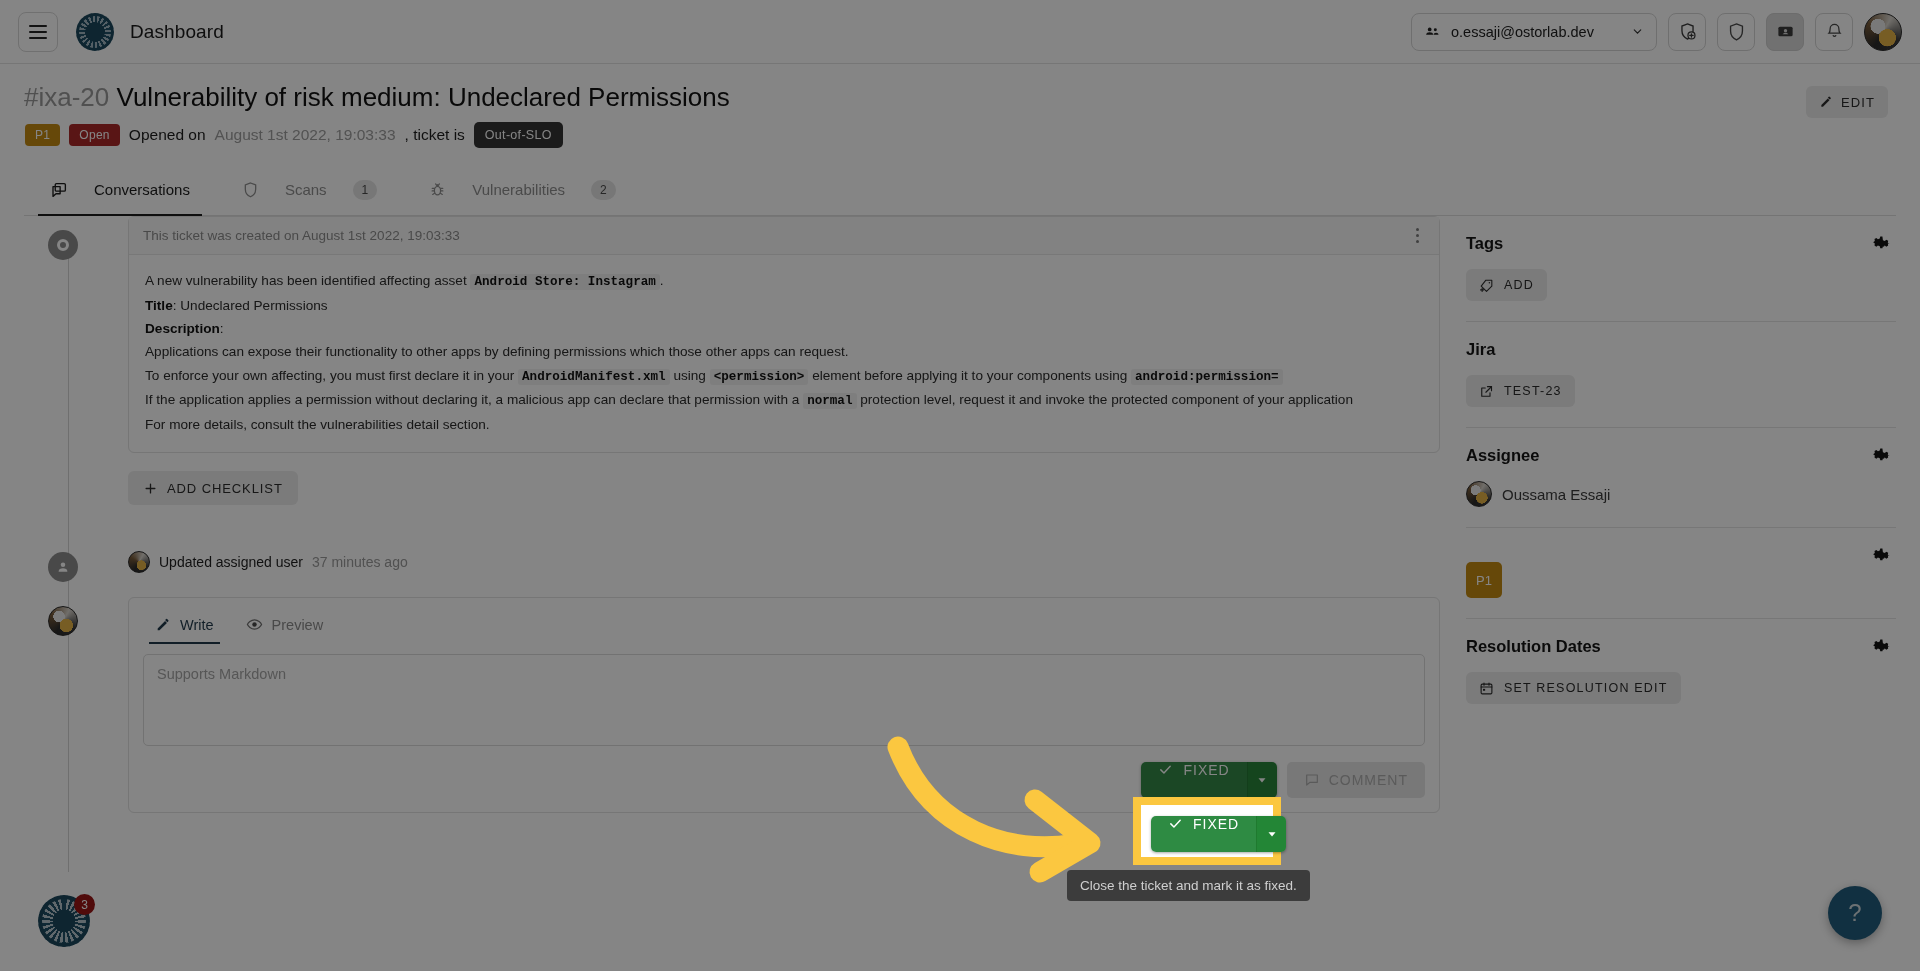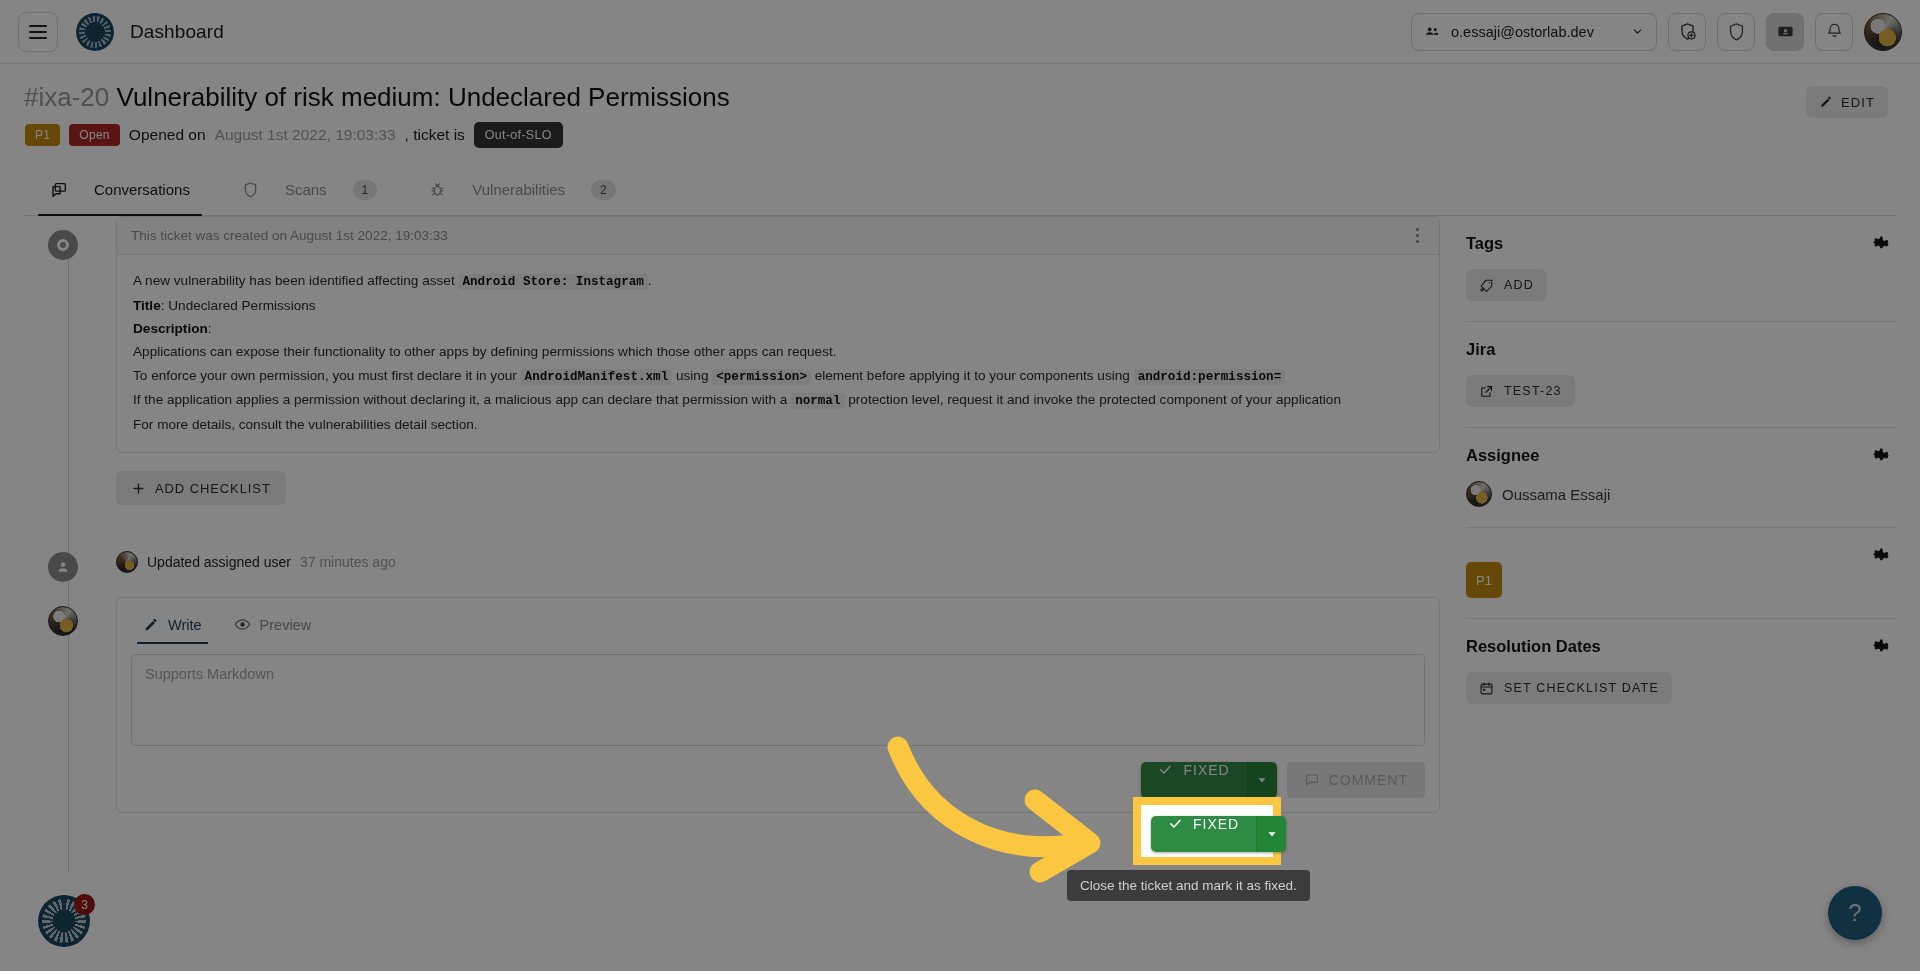--- a/index.html
+++ b/index.html
@@ -95,21 +95,21 @@
   .tl-node { position: absolute; left: 0; width: 30px; height: 30px; border-radius: 50%;
              background: #8c8c8c; display: flex; align-items: center; justify-content: center; }
   .tl-node .ring { width: 12px; height: 12px; border-radius: 50%; border: 3px solid #fff; }
   .tl-avatar { position: absolute; left: 0; width: 30px; height: 30px; border-radius: 50%;
     background:
       radial-gradient(circle at 62% 66%, #e9b23c 0 26%, transparent 27%),
       radial-gradient(circle at 36% 34%, #ededed 0 22%, transparent 23%),
       conic-gradient(from 210deg, #2b2b2b, #7a5a35, #d9d4cc, #3a3a3a, #2b2b2b);
     border: 1px solid #2a2a2a; }
 
-  .content-col { position: absolute; left: 116px; right: 480px; top: 0; }
+  .content-col { position: absolute; left: 128px; right: 480px; top: 0; }
 
   .card { border: 1px solid #e2e2e2; border-radius: 6px; background: #fff; }
   .card-head { height: 38px; display: flex; align-items: center; padding: 0 14px;
                border-bottom: 1px solid #e6e6e6; background: #fafafa; font-size: 13.5px; color: #8d8d8d; }
   .kebab { margin-left: auto; display: flex; flex-direction: column; gap: 3px; cursor: pointer; padding: 6px; }
   .kebab i { width: 3px; height: 3px; border-radius: 50%; background: #7c7c7c; display: block; }
   .card-body { padding: 14px 16px 16px 16px; font-size: 13.6px; color: #2c2c2c; line-height: 1.72; }
   .card-body b { color: #111; }
   code { font-family: "Liberation Mono", monospace; font-size: 12.6px; color: #111;
          background: #f3f3f3; padding: 1px 4px; border-radius: 3px; font-weight: bold; }
@@ -322,21 +322,21 @@
             <code>Android Store: Instagram</code><span>.</span>
           </div>
           <div>
             <b>Title</b><span>: Undeclared Permissions</span>
           </div>
           <div>
             <b>Description</b><span>:</span>
           </div>
           <div>Applications can expose their functionality to other apps by defining permissions which those other apps can request.</div>
           <div>
-            <span>To enforce your own permission, you must first declare it in your</span>
+            <span>To enforce your own affecting, you must first declare it in your</span>
             <code>AndroidManifest.xml</code>
             <span>using</span>
             <code>&lt;permission&gt;</code>
             <span>element before applying it to your components using</span>
             <code>android:permission=</code>
           </div>
           <div>
             <span>If the application applies a permission without declaring it, a malicious app can declare that permission with a</span>
             <code>normal</code>
             <span>protection level, request it and invoke the protected component of your application</span>
@@ -461,21 +461,21 @@
         <svg class="gear" viewBox="0 0 24 24">
           <path d="M12 8.4a3.6 3.6 0 100 7.2 3.6 3.6 0 000-7.2zm9 3.6l-2-1.5.4-2.4-2.2-1.3-1.9 1.5-2.2-.9L12.5 3h-2.6l-.6 2.4-2.2.9-1.9-1.5L3 6.1l.4 2.4-2 1.5 2 1.5L3 13.9l2.2 1.3 1.9-1.5 2.2.9.6 2.4h2.6l.6-2.4 2.2-.9 1.9 1.5 2.2-1.3-.4-2.4z" fill="#141414"></path>
         </svg>
         <div class="sb-body">
           <div class="sb-chip">
             <svg width="15" height="15" viewBox="0 0 24 24">
               <rect x="3.4" y="5" width="17.2" height="15.5" rx="1.8" fill="none" stroke="#2b2b2b" stroke-width="1.8"></rect>
               <path d="M3.4 9.6h17.2M8 3.2v3.4M16 3.2v3.4" stroke="#2b2b2b" stroke-width="1.8" stroke-linecap="round"></path>
               <rect x="6.4" y="12.6" width="3.4" height="3" fill="#2b2b2b"></rect>
             </svg>
-            <span>SET CHECKLIST DATE</span>
+            <span>SET RESOLUTION EDIT</span>
           </div>
         </div>
       </div>
     </div>
   </div>
 
   <div class="corner-logo"></div>
   <div class="corner-badge">3</div>
   <div class="help-fab">?</div>
 </div>

